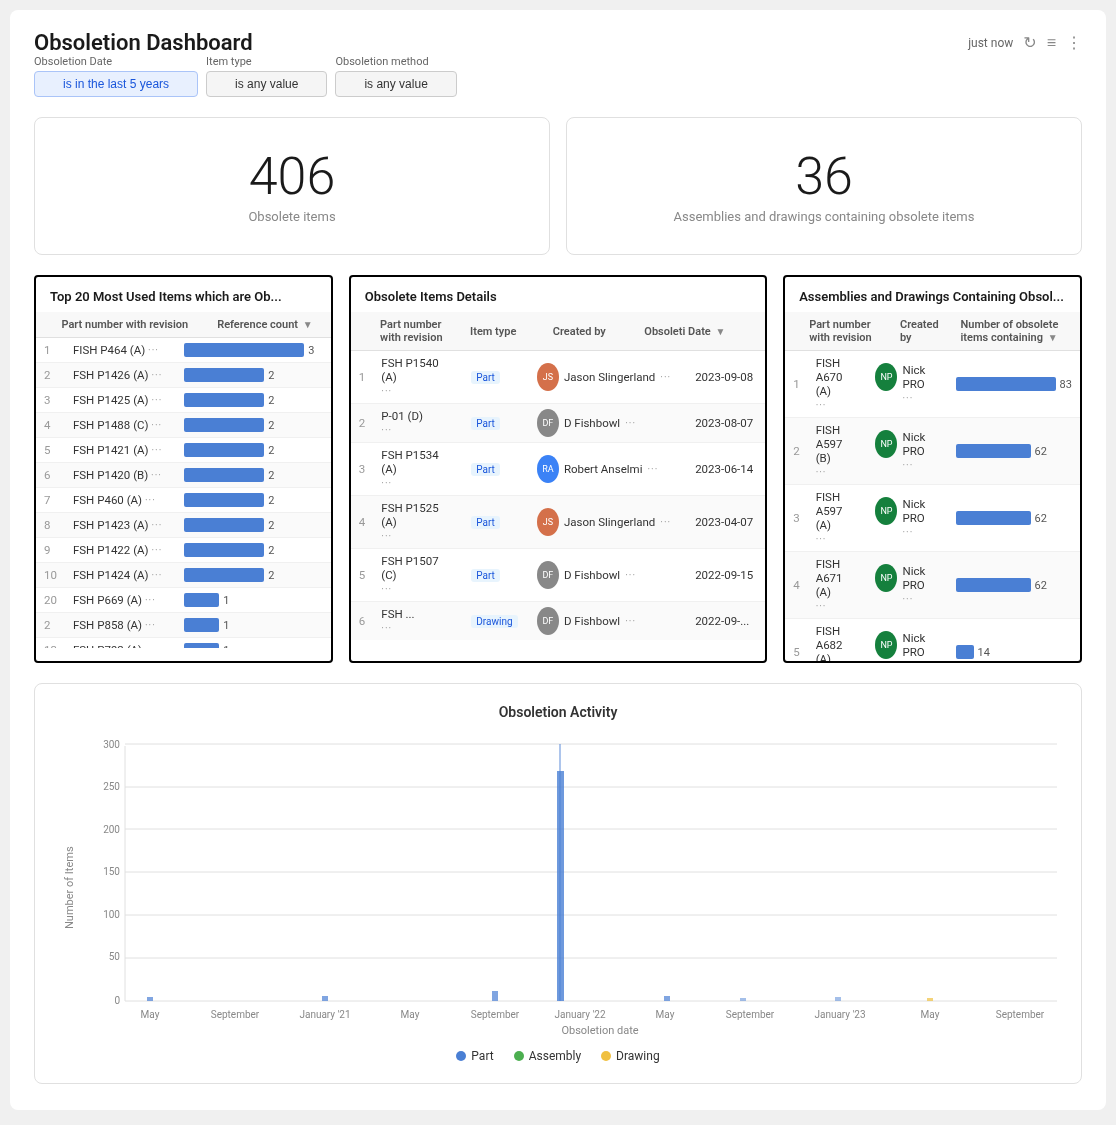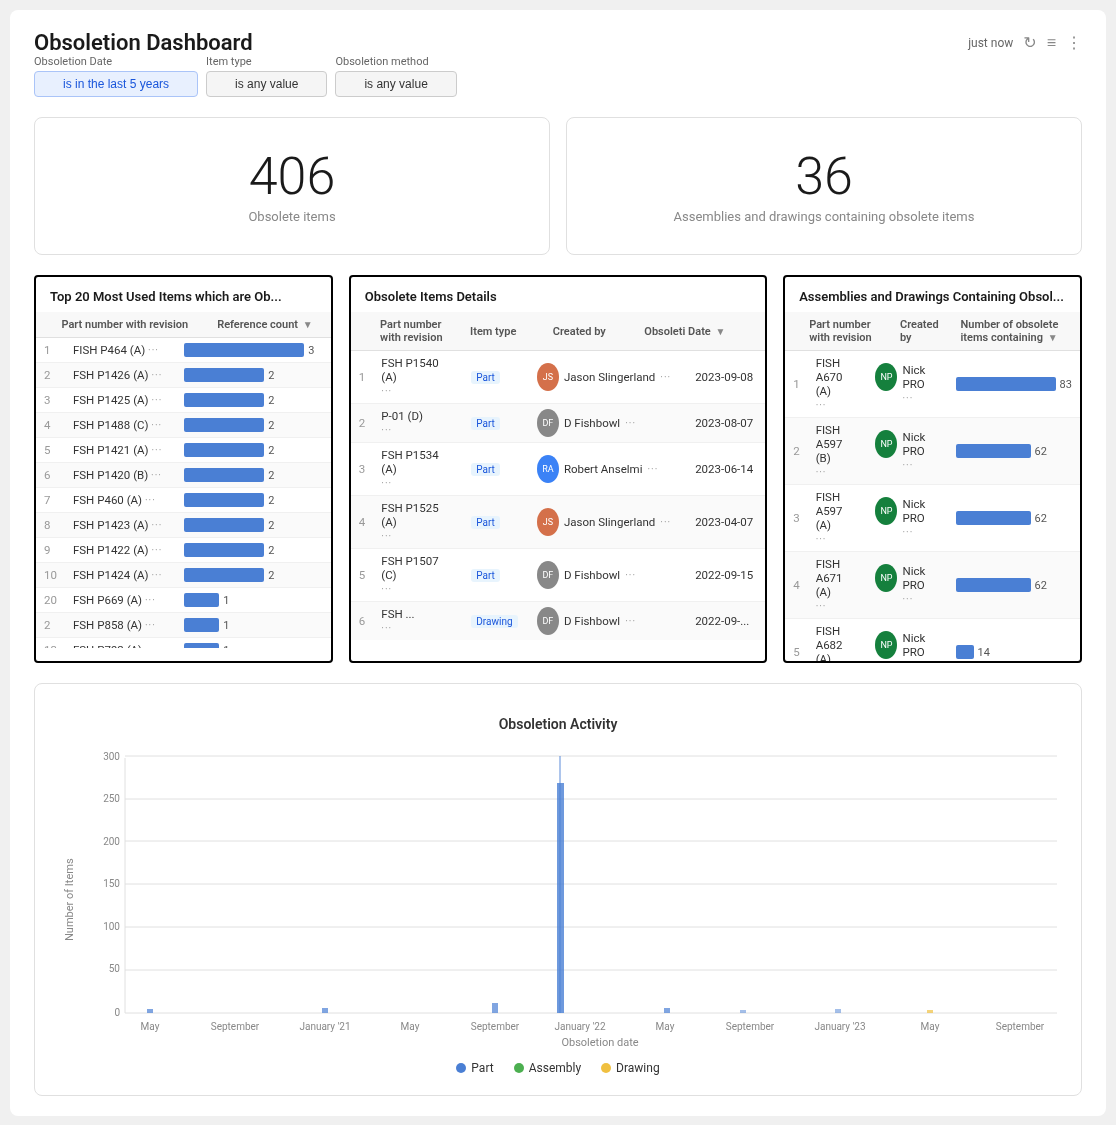--- a/index.html
+++ b/index.html
@@ -173,21 +173,20 @@
       background: #fff;
       border: 1px solid #e0e0e0;
       border-radius: 8px;
       padding: 20px 24px;
     }
     .chart-title {
       text-align: center;
       font-size: 14px;
       font-weight: 600;
       margin-bottom: 16px;
-      margin-top: 12px;
     }
     .legend {
       display: flex;
       justify-content: center;
       gap: 20px;
       margin-top: 10px;
       font-size: 12px;
     }
     .legend-item {
       display: flex;

